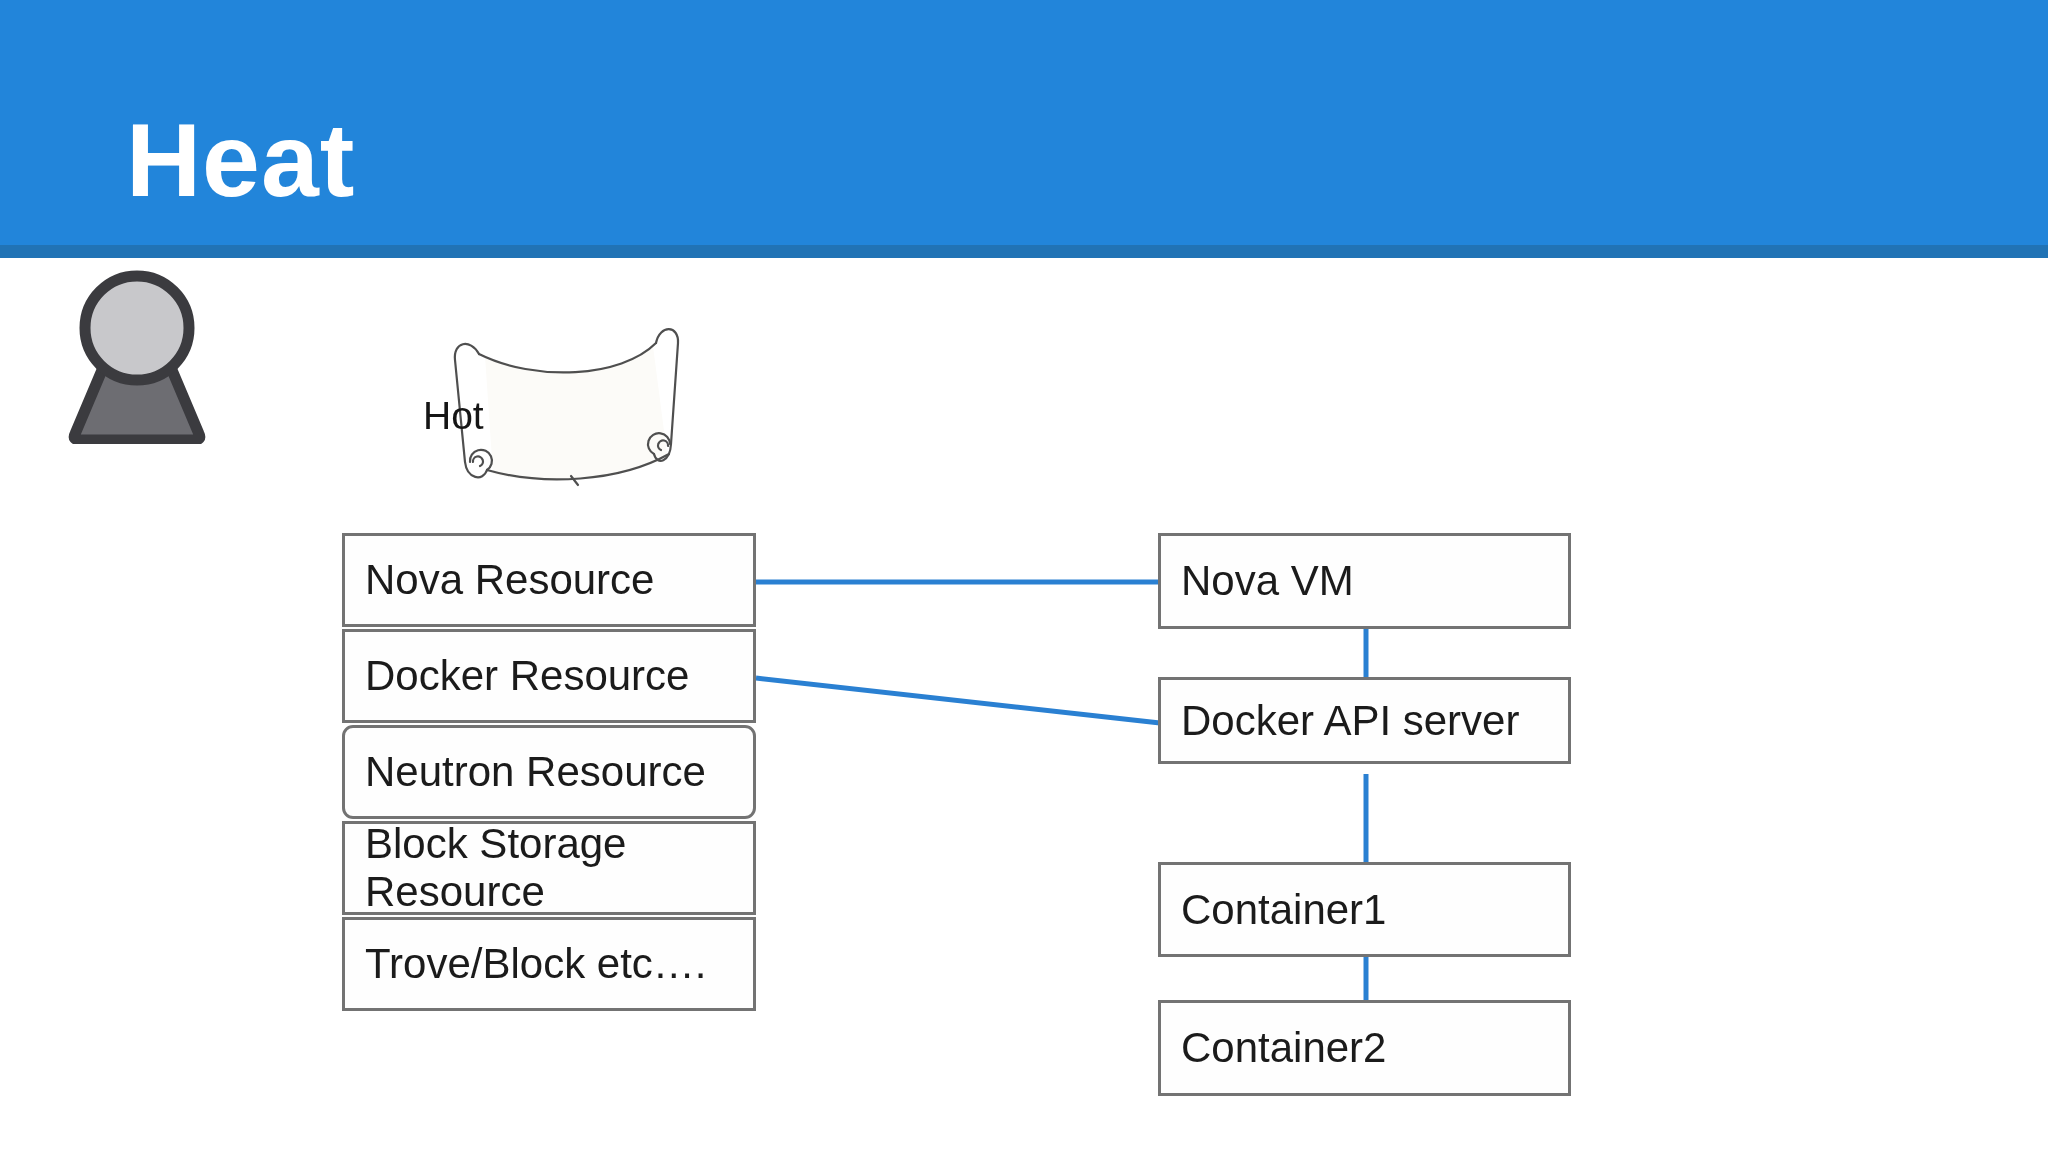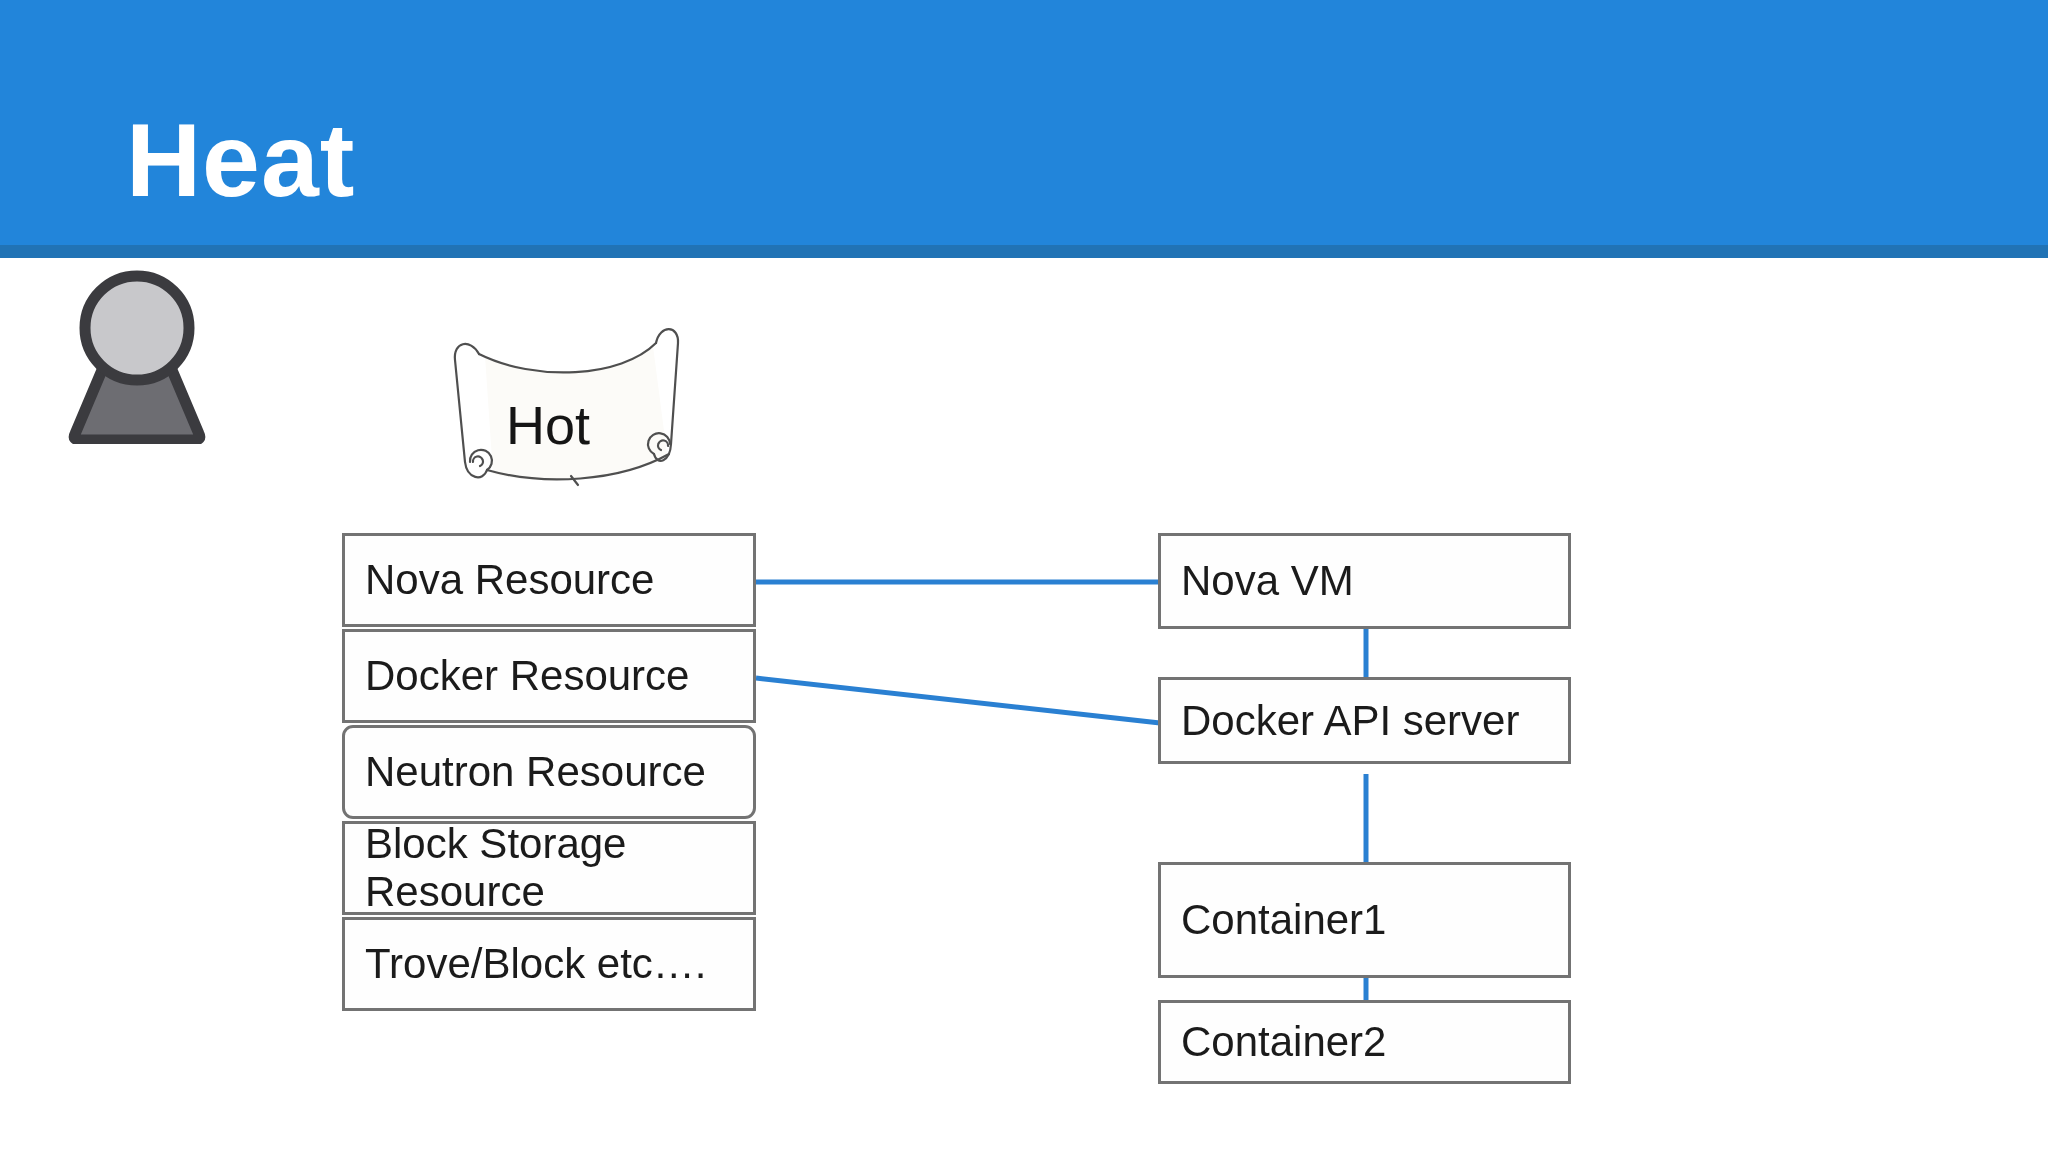--- a/index.html
+++ b/index.html
@@ -46,22 +46,21 @@
   
   .scroll-wrap {
     position: absolute;
     left: 423px; top: 316px;
     width: 270px; height: 190px;
   }
   .scroll-label {
     position: absolute;
     left: 0; top: 78px;
     width: 250px;
-    text-align: center;
-    font-size: 54px;
+    font-size: 39px;
     color: #151515;
   }
   
   .connector-layer {
     position: absolute;
     left: 0; top: 0;
     width: 2048px; height: 1152px;
     z-index: 1;
   }
   .connector {
@@ -88,22 +87,22 @@
   .box-right  { left: 1158px; width: 413px; }
 
   .pos-l0 { top: 533px; }
   .pos-l1 { top: 629px; }
   .pos-l2 { top: 725px; border-radius: 11px; }
   .pos-l3 { top: 821px; }
   .pos-l4 { top: 917px; }
 
   .pos-r0 { top: 533px;  height: 96px; }
   .pos-r1 { top: 677px;  height: 87px; }
-  .pos-r2 { top: 862px;  height: 116px; }
-  .pos-r3 { top: 1000px; height: 84px; }
+  .pos-r2 { top: 862px;  height: 95px; }
+  .pos-r3 { top: 1000px; height: 96px; }
 </style>
 </head>
 <body>
 
 <div id="slide">
 
   <div class="header-bar"></div>
   <div class="header-strip"></div>
   <div class="page-title">Heat</div>
 

